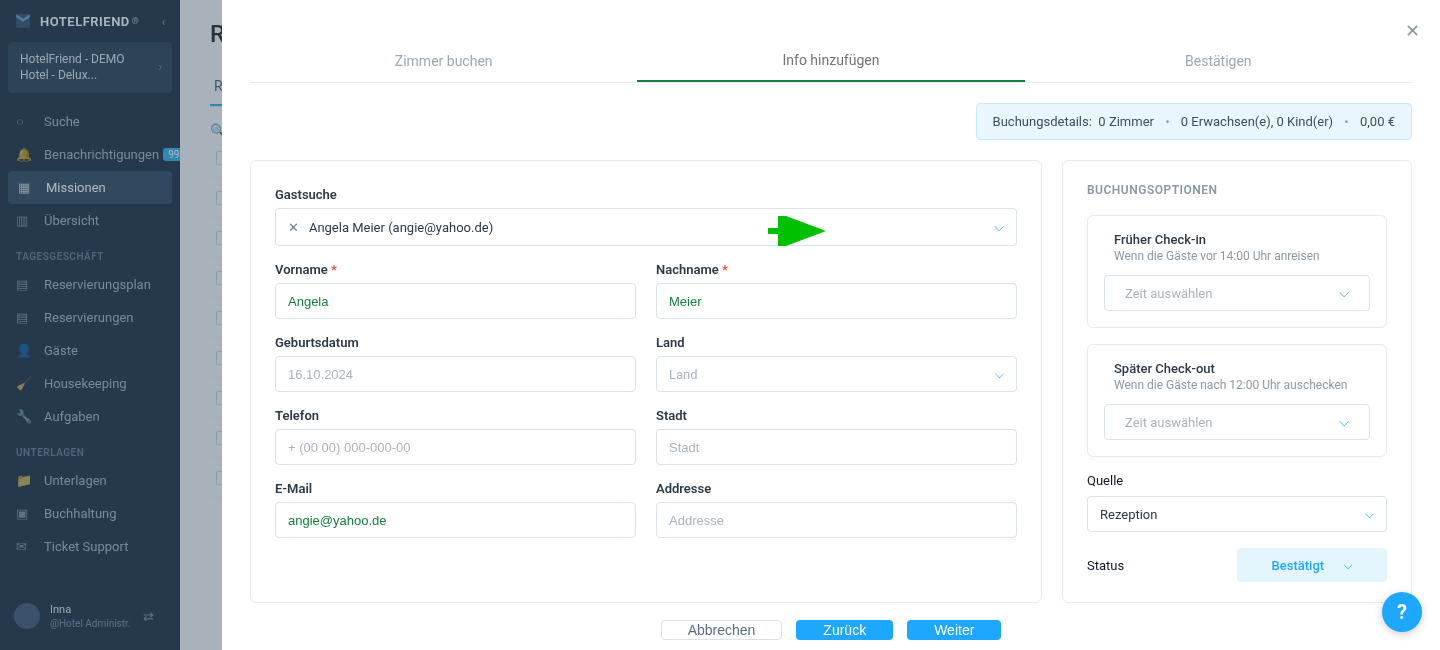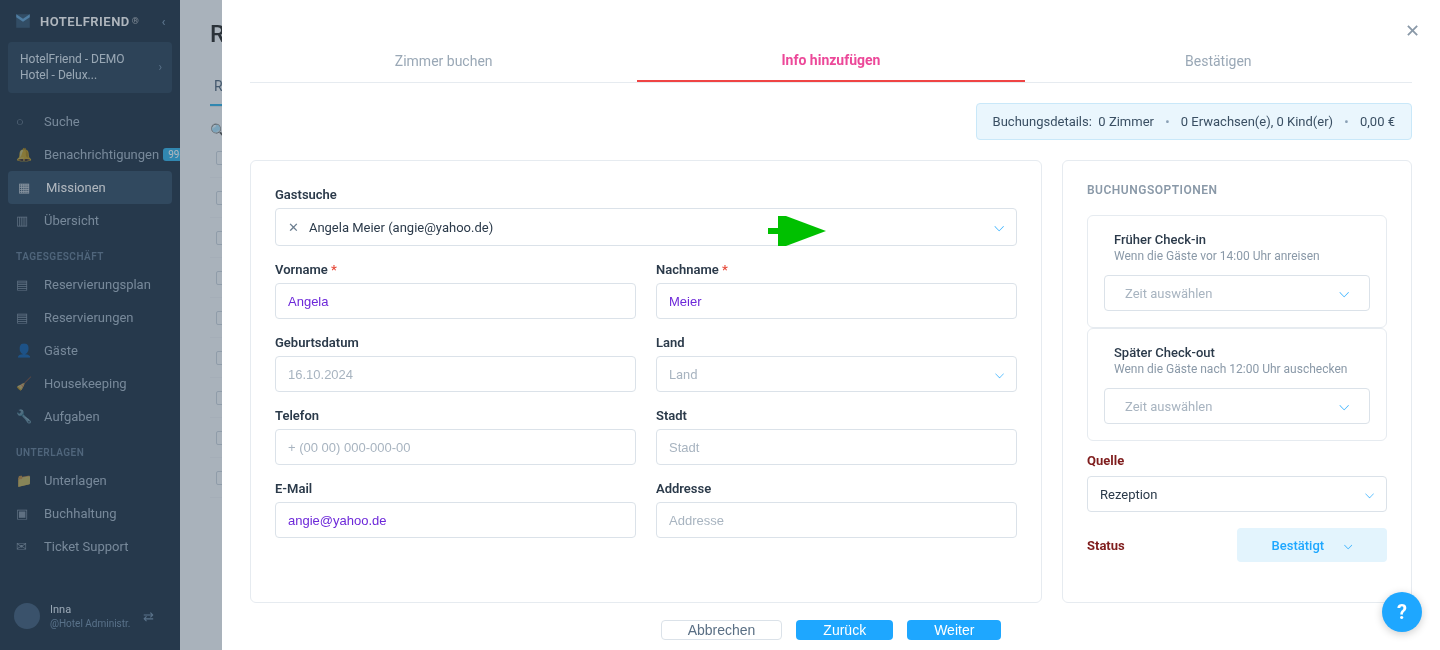--- a/index.html
+++ b/index.html
@@ -36,59 +36,59 @@
 
 .dim { position: absolute; inset: 0; background: rgba(30, 50, 70, 0.35); }
 
 
 .modal { position: absolute; left: 222px; top: 0; right: 0; bottom: 0; background: #fff; display: flex; flex-direction: column; }
 .modal-header { text-align: center; padding: 22px 0 18px; position: relative; }
 .modal-header h2 { font-size: 21px; font-weight: 500; color: #2b3a4a; }
 .modal-close { position: absolute; right: 20px; top: 20px; color: #8a99a8; cursor: pointer; font-size: 18px; }
 .modal-tabs { display: flex; border-bottom: 1px solid #e6ebf0; margin: 0 28px; align-items: center; }
 .modal-tab { flex: 1; text-align: center; padding: 12px 0; color: #9aa8b6; font-size: 14px; cursor: pointer; }
-.modal-tab.active { color: #ec4899; border-bottom: 2px solid #ef4444; font-weight: 700; }
+.modal-tab.active { color: #737373; border-bottom: 2px solid #15803d; font-weight: 400; }
 
 .summary { margin: 20px 28px 0; display: flex; justify-content: flex-end; }
 .summary-box { background: #eaf6fd; border: 1px solid #c9e8f9; border-radius: 4px; padding: 10px 16px; font-size: 13px; color: #3a4f63; }
 .summary-box .dot { margin: 0 8px; color: #8aa0b5; }
 
 .modal-body { flex: 1; overflow: auto; padding: 20px 28px 0; display: flex; gap: 20px; }
 .card { flex: 1; border: 1px solid #e6ebf0; border-radius: 6px; padding: 22px 24px; background: #fff; }
 .card.right { width: 350px; flex: 0 0 350px; }
 .sec-title { font-size: 12px; letter-spacing: 0.5px; color: #8a99a8; font-weight: 600; margin-bottom: 18px; }
 .hauptgast-row { display: flex; justify-content: space-between; align-items: flex-start; }
 .cb-label { display: flex; align-items: center; font-size: 13px; color: #2b3a4a; }
 .cb-label .cbx { width: 16px; height: 16px; border-radius: 3px; background: #1ea7ff; margin-right: 8px; display: flex; align-items: center; justify-content: center; color: #fff; font-size: 11px; }
 
 .arrow { position: absolute; z-index: 20; }
 
 .formrow { display: flex; gap: 20px; margin-bottom: 16px; }
 .formcol { flex: 1; }
 .lbl { font-size: 13px; font-weight: 600; color: #2b3a4a; margin-bottom: 6px; display: block; }
 .lbl .req { color: #e74c3c; }
-.inp, .sel { width: 100%; height: 36px; border: 1px solid #dbe2e9; border-radius: 4px; padding: 0 12px; font-size: 13px; color: #6d28d9; background: #fff; }
+.inp, .sel { width: 100%; height: 36px; border: 1px solid #dbe2e9; border-radius: 4px; padding: 0 12px; font-size: 13px; color: #15803d; background: #fff; }
 .inp::placeholder { color: #a8b4c0; }
 .sel { display: flex; align-items: center; justify-content: space-between; cursor: pointer; color: #a8b4c0; }
 .sel.hasval { color: #2b3a4a; }
 .sel .chev { color: #1ea7ff; font-size: 12px; }
 .guest-sel { display: flex; align-items: center; height: 38px; border: 1px solid #dbe2e9; border-radius: 4px; padding: 0 12px; font-size: 13px; color: #2b3a4a; }
 .guest-sel .x { margin-right: 10px; color: #6b7d8f; cursor: pointer; }
 .guest-sel .chev { margin-left: auto; color: #1ea7ff; }
 
-.opt-card { border: 1px solid #e6ebf0; border-radius: 6px; padding: 16px; }
+.opt-card { border: 1px solid #e6ebf0; border-radius: 6px; padding: 16px; margin-bottom: 16px; }
 .opt-head { display: flex; align-items: flex-start; margin-bottom: 12px; }
 .opt-head .cbx { flex-shrink: 0; margin-top: 2px; }
 .opt-text { margin-left: 10px; }
 .opt-title { font-size: 13px; font-weight: 500; color: #2b3a4a; }
 .opt-sub { font-size: 12px; color: #8a99a8; margin-top: 2px; }
 .time-sel { height: 36px; border: 1px solid #dbe2e9; border-radius: 4px; display: flex; align-items: center; justify-content: space-between; padding: 0 20px; color: #a8b4c0; font-size: 13px; }
 .time-sel .chev { color: #1ea7ff; }
 
-.side-lbl { font-size: 13px; font-weight: 700; color: #7f1d1d; margin: 12px 0 8px; }
+.side-lbl { font-size: 13px; font-weight: 400; color: #0f172a; margin: 12px 0 8px; }
 .status-sel { background: #e3f4fd; border: none; height: 34px; border-radius: 4px; display: flex; align-items: center; justify-content: center; gap: 20px; color: #1ea7ff; font-size: 13px; font-weight: 500; }
 .status-sel .chev { font-size: 11px; }
 
 .modal-footer { padding: 16px 28px 10px; display: flex; justify-content: center; gap: 14px; border-top: 1px solid transparent; }
 .btn { height: 20px; padding: 0 26px; border-radius: 4px; font-size: 14px; cursor: pointer; border: 1px solid transparent; }
 .btn.secondary { background: #fff; border-color: #dbe2e9; color: #5a6f84; }
 .btn.primary { background: #1ea7ff; color: #fff; }
 
 .help-fab { position: absolute; right: 18px; bottom: 18px; width: 40px; height: 40px; border-radius: 50%; background: #1ea7ff; color: #fff; display: flex; align-items: center; justify-content: center; font-size: 20px; font-weight: 700; cursor: pointer; box-shadow: 0 2px 8px rgba(0,0,0,0.2); }
 </style>

